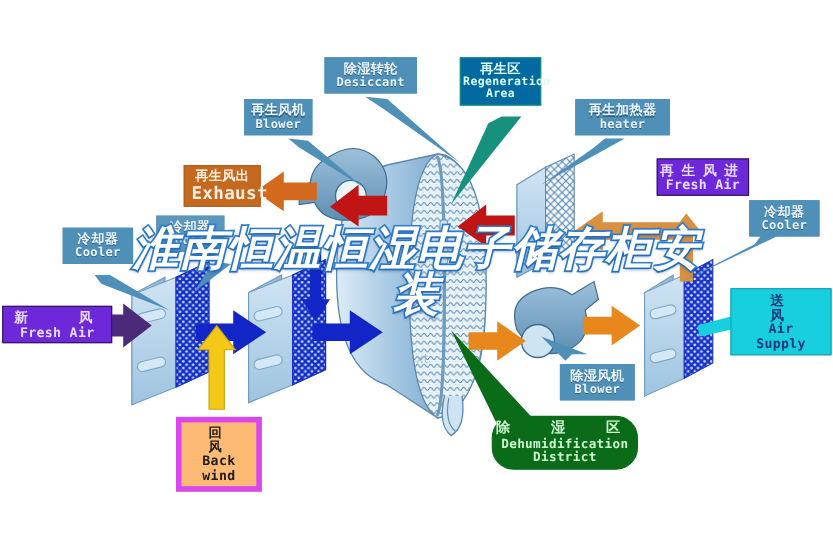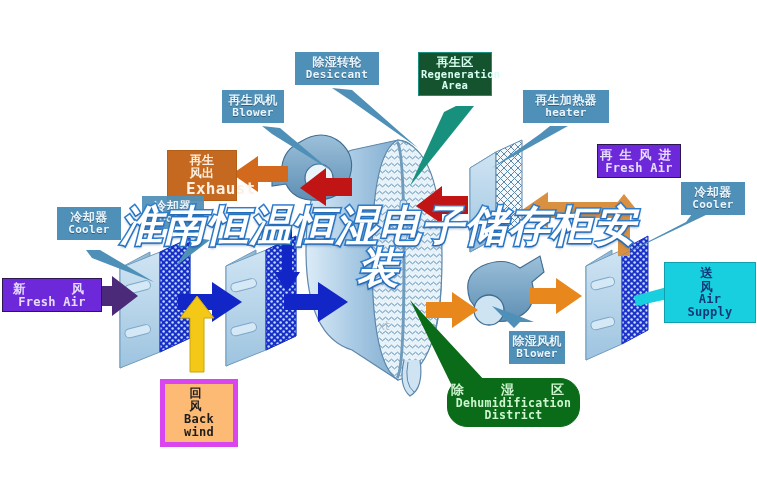--- a/index.html
+++ b/index.html
@@ -15,21 +15,21 @@
   .lbl .en{display:block;font-family:"DejaVu Sans Mono","Liberation Mono",monospace;
            font-weight:700;}
 
   
   .lbl-blue{background:#4f90b8;color:#eaf6ff;border:1px solid #4f90b8;
             text-shadow:0 1px 0 rgba(0,0,0,.35);}
   .lbl-blue .cn{font-size:12px;}
   .lbl-blue .en{font-size:11px;}
 
   
-  .lbl-teal{background:#14532d;color:#d8fff3;border:1px solid #17917e;}
+  .lbl-teal{background:#0369a1;color:#d8fff3;border:1px solid #17917e;}
   .lbl-teal .cn{font-size:12px;}
   .lbl-teal .en{font-size:10.5px;}
 
   
   .lbl-orange{background:#c4691f;color:#fdf0e2;border:1px solid #b35f18;}
   .lbl-orange .cn{font-size:12px;}
   .lbl-orange .en{font-size:16px;}
 
   
   .lbl-purple{background:#6d28d9;color:#e6dcff;border:1px solid #2d1750;}
@@ -240,21 +240,21 @@
   <div class="lbl lbl-teal" style="left:418px;top:52px;width:74px;padding:3px 2px;">
     <span class="cn">再生区</span>
     <span class="en">Regeneration Area</span>
   </div>
 
   <div class="lbl lbl-blue" style="left:523px;top:90px;width:86px;padding:3px 2px;">
     <span class="cn">再生加热器</span>
     <span class="en">heater</span>
   </div>
 
-  <div class="lbl lbl-orange" style="left:167px;top:150px;width:70px;padding:3px 18px;">
+  <div class="lbl lbl-orange" style="left:167px;top:150px;width:70px;padding:3px 6px;">
     <span class="cn">再生风出</span>
     <span class="en">Exhaust</span>
   </div>
 
   <div class="lbl lbl-purple" style="left:597px;top:144px;width:84px;padding:3px 2px;">
     <span class="cn">再生风进</span>
     <span class="en">Fresh Air</span>
   </div>
 
   <div class="lbl lbl-blue" style="left:681px;top:182px;width:64px;padding:3px 2px;">
@@ -275,21 +275,21 @@
   <div class="lbl lbl-purple" style="left:2px;top:278px;width:100px;padding:3px 2px;">
     <span class="cn">新　　风</span>
     <span class="en">Fresh Air</span>
   </div>
 
   <div class="lbl lbl-yellow" style="left:160px;top:379px;width:78px;padding:3px 2px;">
     <span class="cn">回　　风</span>
     <span class="en">Back wind</span>
   </div>
 
-  <div class="lbl lbl-blue" style="left:509px;top:331px;width:56px;padding:3px 2px;">
+  <div class="lbl lbl-blue" style="left:509px;top:331px;width:68px;padding:3px 2px;">
     <span class="cn">除湿风机</span>
     <span class="en">Blower</span>
   </div>
 
   <div class="lbl lbl-green" style="left:447px;top:378px;width:133px;padding:4px 2px;border-radius:20px;">
     <span class="cn">除　湿　区</span>
     <span class="en">Dehumidification District</span>
   </div>
 
   <div class="lbl lbl-cyan" style="left:664px;top:262px;width:92px;padding:3px 18px;">

